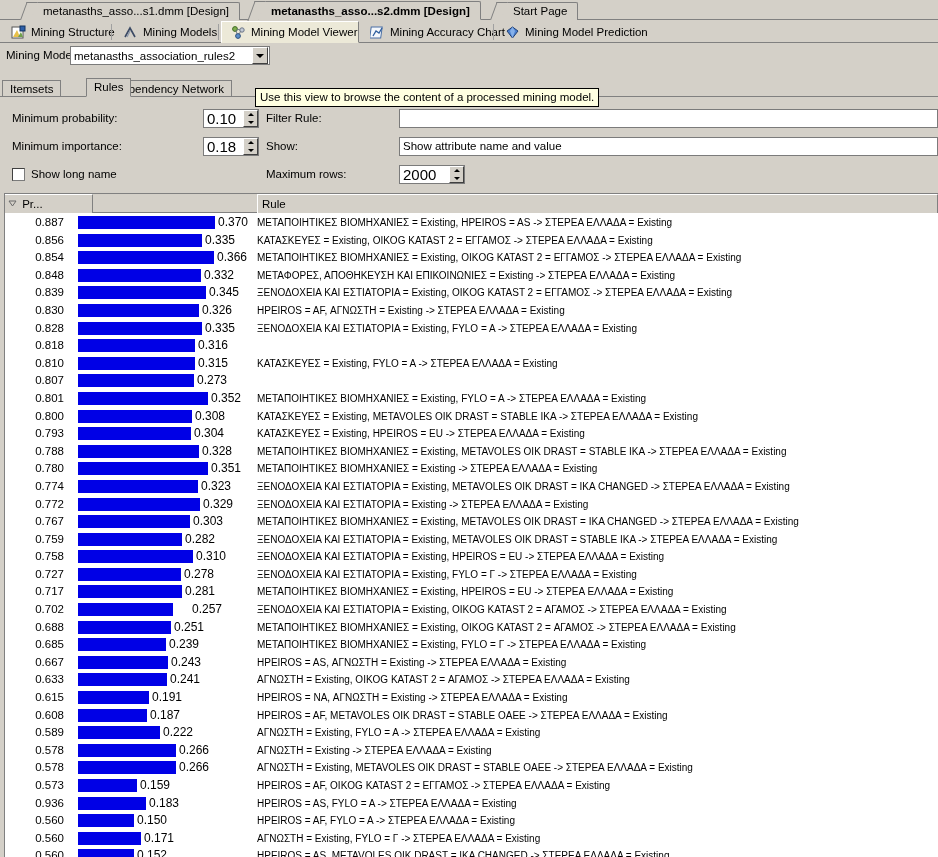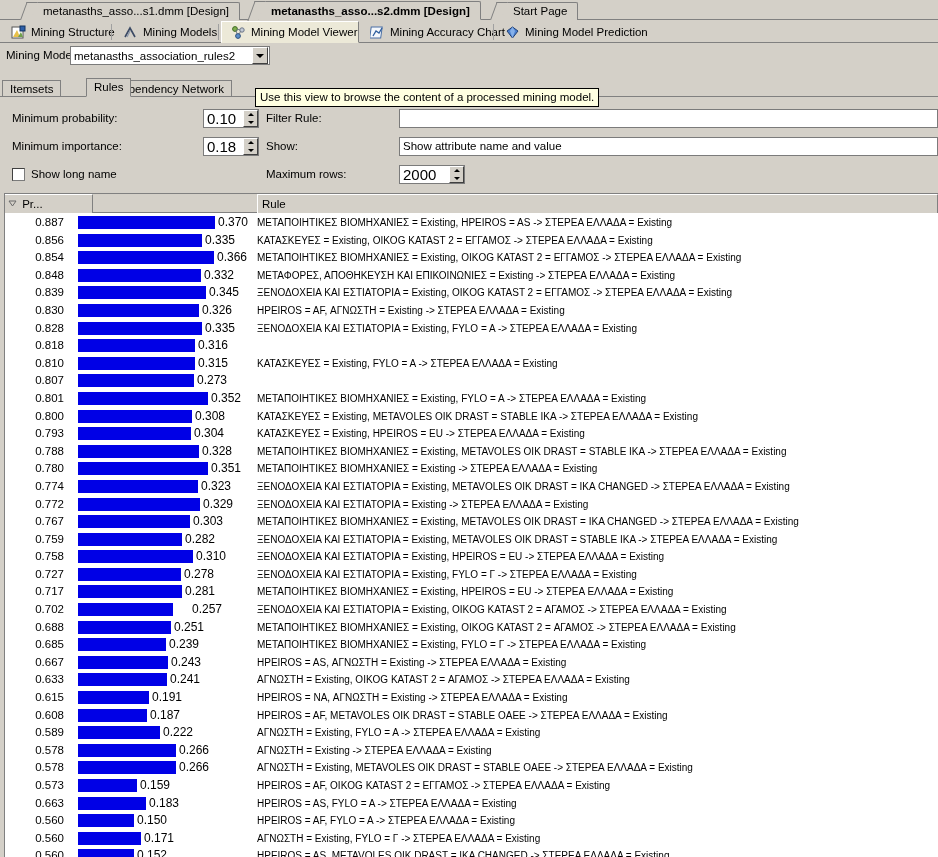--- a/index.html
+++ b/index.html
@@ -583,21 +583,21 @@
         </div>
         <div class="row">
           <div class="cell-prob">0.573</div>
           <div class="cell-imp">
             <div class="bar" style="width: 59px; background: rgb(0, 0, 230);"></div>
             <div class="impval" style="left: 62px;">0.159</div>
           </div>
           <div class="cell-rule">HPEIROS = AF, OIKOG KATAST 2 = ΕΓΓΑΜΟΣ -&gt; ΣΤΕΡΕΑ ΕΛΛΑΔΑ = Existing</div>
         </div>
         <div class="row">
-          <div class="cell-prob">0.663</div>
+          <div class="cell-prob">0.936</div>
           <div class="cell-imp">
             <div class="bar" style="width: 68px; background: rgb(0, 0, 230);"></div>
             <div class="impval" style="left: 71px;">0.183</div>
           </div>
           <div class="cell-rule">HPEIROS = AS, FYLO = A -&gt; ΣΤΕΡΕΑ ΕΛΛΑΔΑ = Existing</div>
         </div>
         <div class="row">
           <div class="cell-prob">0.560</div>
           <div class="cell-imp">
             <div class="bar" style="width: 56px; background: rgb(0, 0, 230);"></div>

